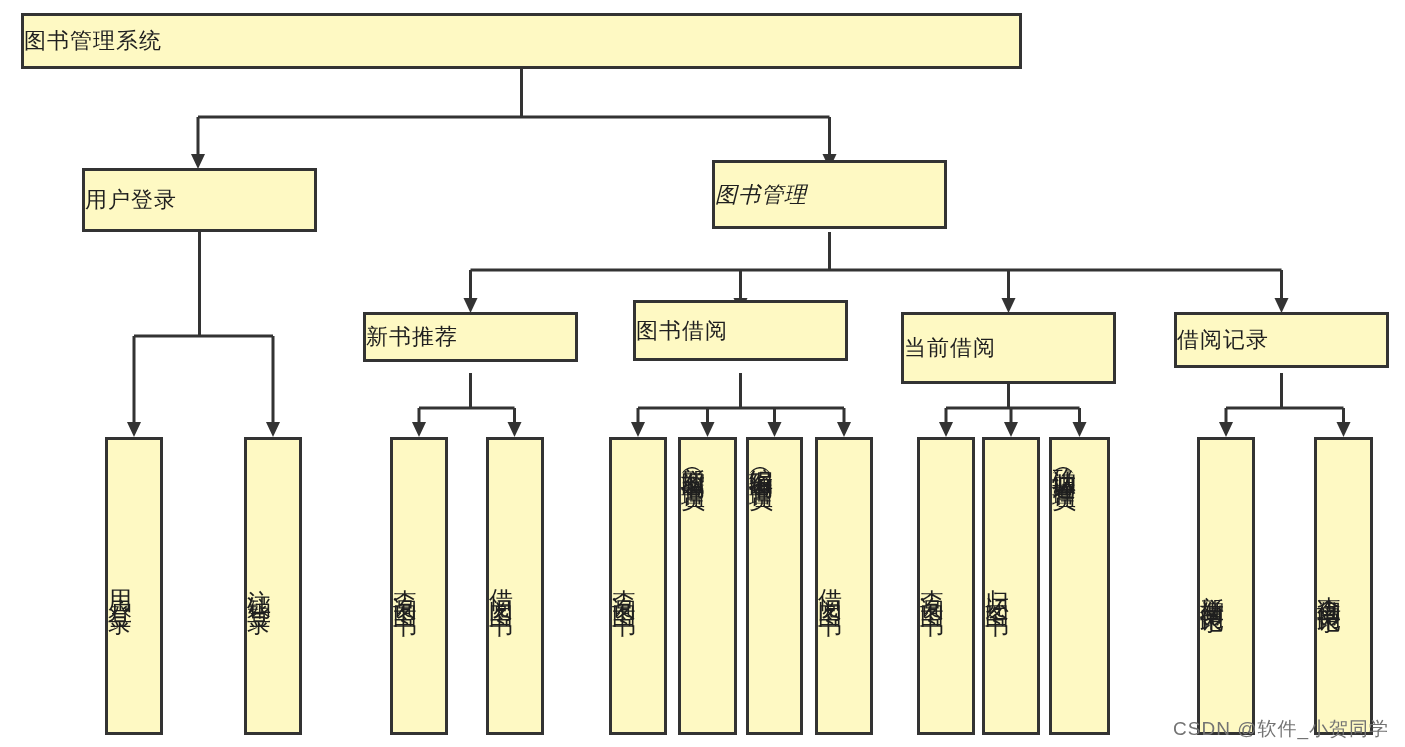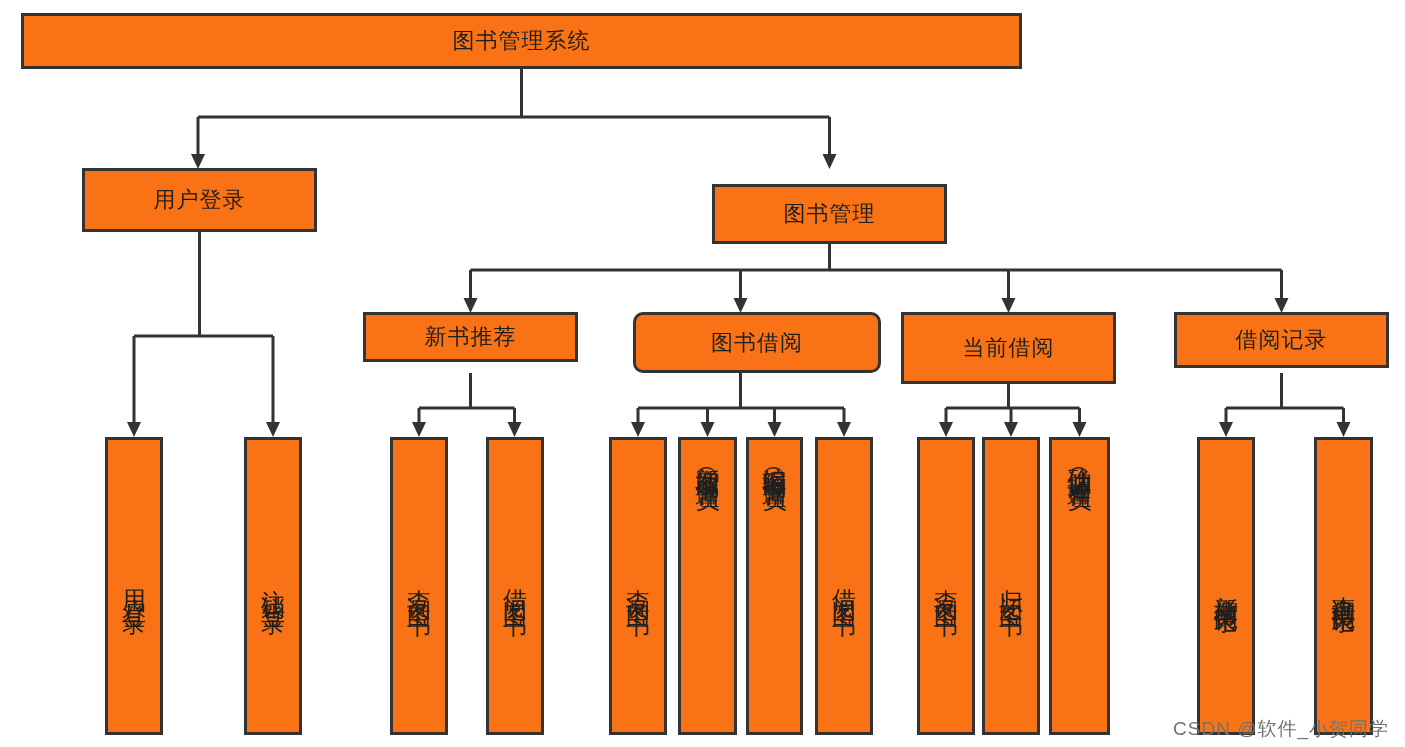--- a/index.html
+++ b/index.html
@@ -15,44 +15,44 @@
     position: absolute;
     left: 0; top: 0;
     width: 1405px; height: 747px;
   }
   .connectors path { stroke: #333333; stroke-width: 3; fill: none; }
   .connectors polygon { fill: #333333; stroke: none; }
   .node {
     position: absolute;
     box-sizing: border-box;
     border: 3px solid #333333;
-    background: #f97316;
+    background: #fef9c3;
     display: flex;
     align-items: center;
-    justify-content: center;
+    justify-content: flex-start;
     color: #1f1f1f;
     font-size: 22px;
     letter-spacing: 1px;
   }
   .leaf {
     font-size: 24px;
   }
   .leaf .vtext {
     writing-mode: vertical-rl;
     letter-spacing: 8px;
     line-height: 1;
   }
   .leaf .vtext.tight { letter-spacing: 3px; }
   .leaf.top { align-items: flex-start; padding-top: 8px; }
   
   .n-root        { left: 21px;   top: 13px;  width: 1001px; height: 56px; }
   .n-user-login  { left: 82px;   top: 168px; width: 235px;  height: 64px; }
-  .n-book-mgmt   { left: 712px;  top: 184px; width: 235px;  height: 60px; }
+  .n-book-mgmt   { left: 712px;  top: 160px; width: 235px;  height: 69px; font-style: italic; }
   .n-new-books   { left: 363px;  top: 312px; width: 215px;  height: 50px; }
-  .n-book-borrow { left: 633px;  top: 312px; width: 248px;  height: 61px; border-radius: 10px; }
+  .n-book-borrow { left: 633px;  top: 300px; width: 215px;  height: 61px; }
   .n-cur-borrow  { left: 901px;  top: 312px; width: 215px;  height: 72px; }
   .n-borrow-rec  { left: 1174px; top: 312px; width: 215px;  height: 56px; }
   .lf { top: 437px; height: 298px; }
   .lf-0  { left: 105px;  width: 58px; }
   .lf-1  { left: 244px;  width: 58px; }
   .lf-2  { left: 390px;  width: 58px; }
   .lf-3  { left: 486px;  width: 58px; }
   .lf-4  { left: 609px;  width: 58px; }
   .lf-5  { left: 678px;  width: 59px; }
   .lf-6  { left: 746px;  width: 57px; }

